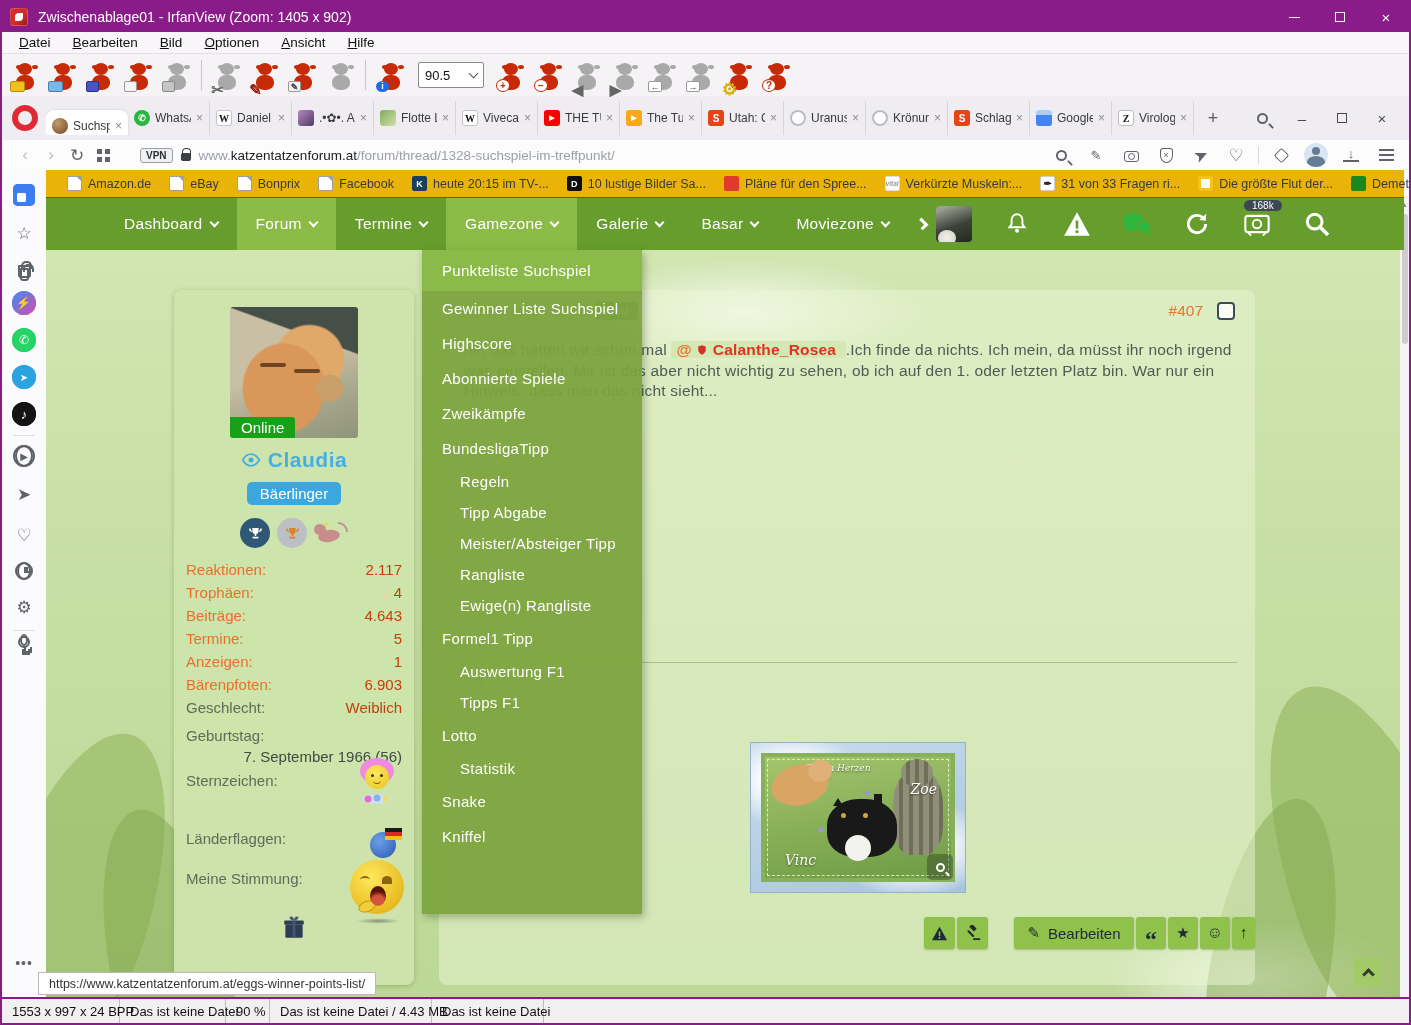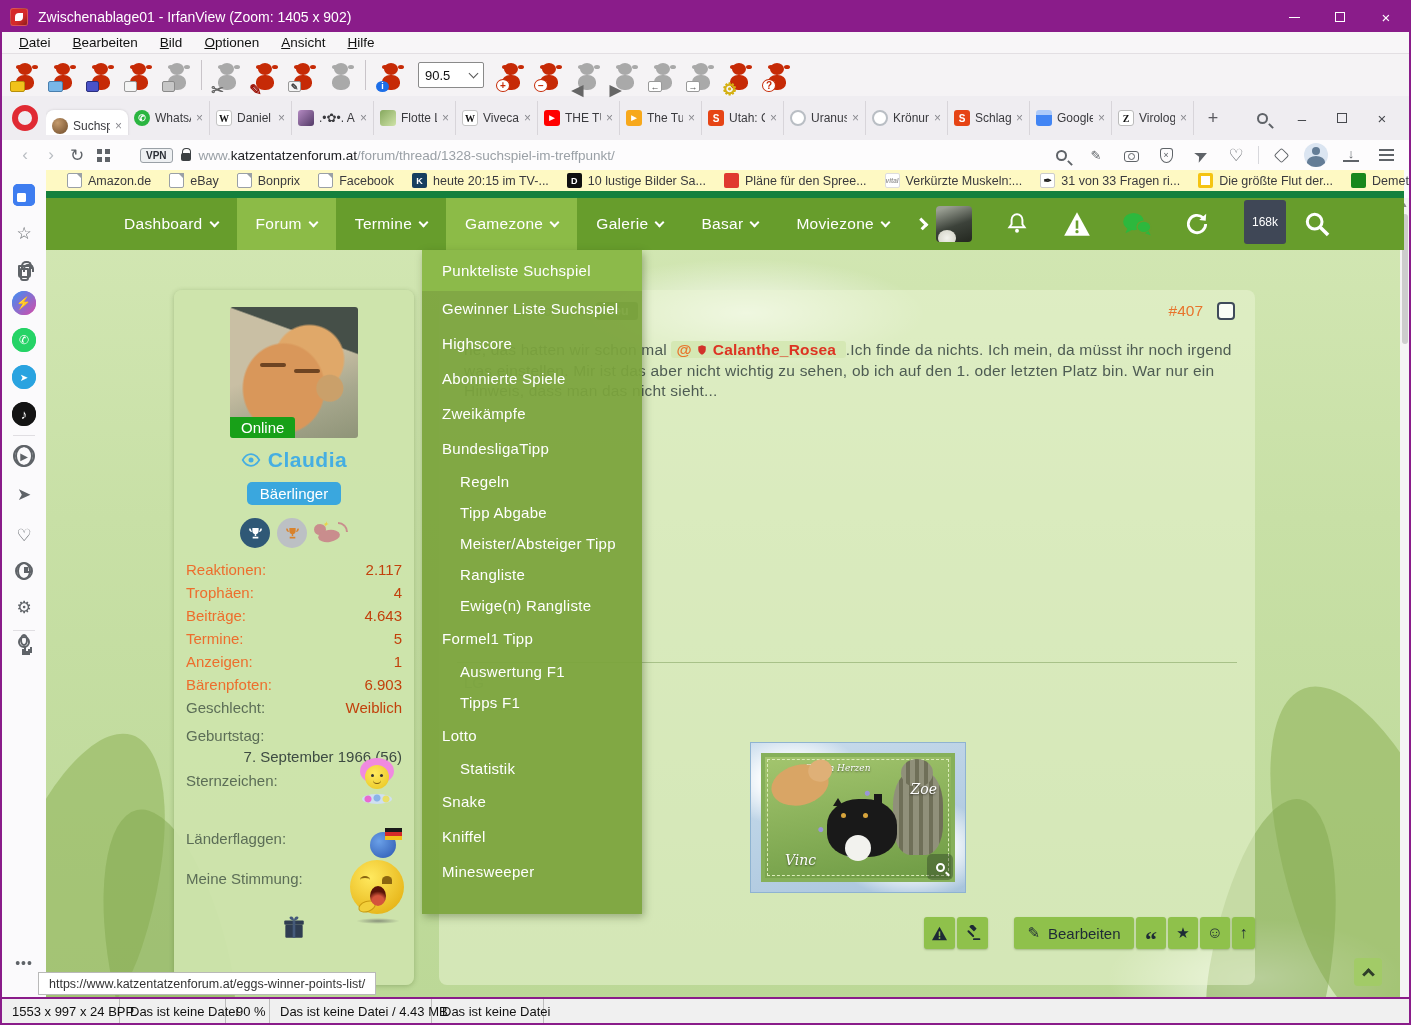--- a/index.html
+++ b/index.html
@@ -86,21 +86,21 @@
   .ic-cam::before{content:"";position:absolute;left:3px;top:1px;width:5px;height:5px;border:1.5px solid #5f6368;border-radius:50%}
   .ic-shield{width:13px;height:15px;border:1.8px solid #5f6368;border-radius:3px 3px 50% 50%;display:flex;align-items:center;justify-content:center;font-size:9px;color:#5f6368}
   .tilt{transform:rotate(-25deg);display:inline-block}
   .ic-cube{width:11px;height:11px;border:1.8px solid #5f6368;transform:rotate(45deg);border-radius:2px}
   .ic-avatar{width:24px;height:24px;border-radius:50%;background:#dbe5f1;position:relative;overflow:hidden}
   .ic-avatar::before{content:"";position:absolute;left:8px;top:4px;width:8px;height:8px;border-radius:50%;background:#647d96}
   .ic-avatar::after{content:"";position:absolute;left:3px;top:13px;width:18px;height:12px;border-radius:50% 50% 0 0;background:#647d96}
   .ic-dl{width:16px;text-align:center;color:#5f6368;font-size:13px;border-bottom:2px solid #5f6368;line-height:12px}
   .ic-sliders{width:15px;height:12px;background:linear-gradient(#5f6368 0 2px,transparent 2px 5px,#5f6368 5px 7px,transparent 7px 10px,#5f6368 10px 12px)}
   .asep{width:1px;height:18px;background:#d8d8dc}
-  .bookmarksbar{position:absolute;left:44px;top:74px;width:1358px;height:28px;background:#fef9c3;display:flex;align-items:center;gap:4px;padding-left:14px;border-bottom:7px solid #15803d}
+  .bookmarksbar{position:absolute;left:44px;top:74px;width:1358px;height:28px;background:#eab308;display:flex;align-items:center;gap:4px;padding-left:14px;border-bottom:1px solid #15803d}
   .bm{display:flex;align-items:center;gap:6px;padding:0 7px;height:22px}
   .bm-label{font-size:12.5px;color:#3a3a3e;white-space:nowrap}
   .bic{width:15px;height:15px;border-radius:2px;flex:none;display:flex;align-items:center;justify-content:center;font-size:9px;font-weight:bold}
   .b-page{background:#fff;border:1px solid #9aa0a6;position:relative}
   .b-page::after{content:"";position:absolute;right:-1px;top:-1px;border:3px solid #9aa0a6;border-left-color:transparent;border-bottom-color:transparent}
   .b-k{background:#173f5f;color:#fff}.b-k::after{content:"K"}
   .b-d{background:#101010;color:#fff}.b-d::after{content:"D"}
   .b-red{background:#e03a2f;color:#fff}
   .b-vital{background:#fff;border:1px solid #ddd;color:#999;font-size:6.5px;font-style:italic}.b-vital::after{content:"vital"}
   .b-feather{background:#fff;border:1px solid #ccc;color:#222}.b-feather::after{content:"✒";font-size:10px}
@@ -136,21 +136,21 @@
   .leaf{position:absolute;background:rgba(147,182,94,.6);border-radius:50% 50% 50% 50%/60% 60% 40% 40%}
   .fnav{position:absolute;left:0;top:0;width:100%;height:52px;background:#679d2c;display:flex;align-items:center;padding-left:59px;z-index:10}
   .fnav-item{height:52px;display:flex;align-items:center;padding:0 19px;color:#fff;font-size:15.5px;letter-spacing:.3px}
   .fnav-item.on{background:#8cbb47}
   .chev{width:7px;height:7px;border-right:2px solid #fff;border-bottom:2px solid #fff;transform:rotate(45deg);display:inline-block;margin-left:8px;margin-bottom:4px}
   .chev-r{width:10px;height:10px;border-right:3px solid #fff;border-bottom:3px solid #fff;transform:rotate(-45deg);display:inline-block;margin:0 10px}
   .fnav-icons{margin-left:auto;display:flex;align-items:center;gap:30px;padding-right:72px}
   .fnav-av{width:36px;height:36px;border-radius:4px;background:linear-gradient(160deg,#9a9f93 10%,#3c423a 55%,#23271f);position:relative;overflow:hidden}
   .fnav-av::after{content:"";position:absolute;left:2px;bottom:-4px;width:18px;height:16px;background:radial-gradient(circle,#f2f2ec,#cfcfc2);border-radius:50%}
   .nico{width:30px;height:30px;display:flex;align-items:center;justify-content:center}
-  .tip168{position:absolute;left:1198px;top:2px;background:#3f4756;color:#fff;font-size:12px;padding:15px 8px;border-radius:3px;z-index:40}
+  .tip168{position:absolute;left:1198px;top:2px;background:#3f4756;color:#fff;font-size:10px;padding:0 8px;border-radius:8px;z-index:40}
   .dropdown{position:absolute;left:376px;top:52px;width:220px;height:664px;background:rgba(123,164,61,.94);z-index:20;box-shadow:2px 3px 8px rgba(40,60,15,.35);display:flex;flex-direction:column}
   .ditem{color:#fff;font-size:15px;display:flex;align-items:center;padding-left:20px;letter-spacing:.3px}
   .ditem.d0{height:35px}.ditem.d1{height:31px;padding-left:38px}
   .ditem.first{height:41px;background:#8cba4a}
   .profile{position:absolute;left:128px;top:92px;width:240px;height:695px;background:rgba(206,228,172,.95);border-radius:8px;box-shadow:0 1px 5px rgba(60,90,30,.3);z-index:2}
   .pav{position:absolute;left:56px;top:17px;width:128px;height:131px;border-radius:3px;overflow:hidden;
     background:
       radial-gradient(circle at 78% 62%,#caa06a 0 10%,transparent 11%),
       radial-gradient(ellipse at 42% 62%,#d9975a 0 38%,rgba(217,151,90,0) 40%),
       radial-gradient(ellipse at 62% 40%,#e0a869 0 30%,rgba(224,168,105,0) 32%),
@@ -809,23 +809,20 @@
   </div>
 
   <div class="ditem d0">
     <span>Snake</span>
   </div>
 
   <div class="ditem d0">
     <span>Kniffel</span>
   </div>
 
-  <div class="ditem d0">
-    <span>Minesweeper</span>
-  </div>
 </div>
 
       <div class="profile">
         <div class="pav">
           <span class="online">Online</span>
         </div>
         <div class="pname">
           <svg width="20" height="14" viewBox="0 0 24 16">
               <path d="M12 1C6 1 2 8 2 8s4 7 10 7 10-7 10-7-4-7-10-7z" fill="none" stroke="#45aee2" stroke-width="2"></path>
               <circle cx="12" cy="8" r="3" fill="#45aee2"></circle>

